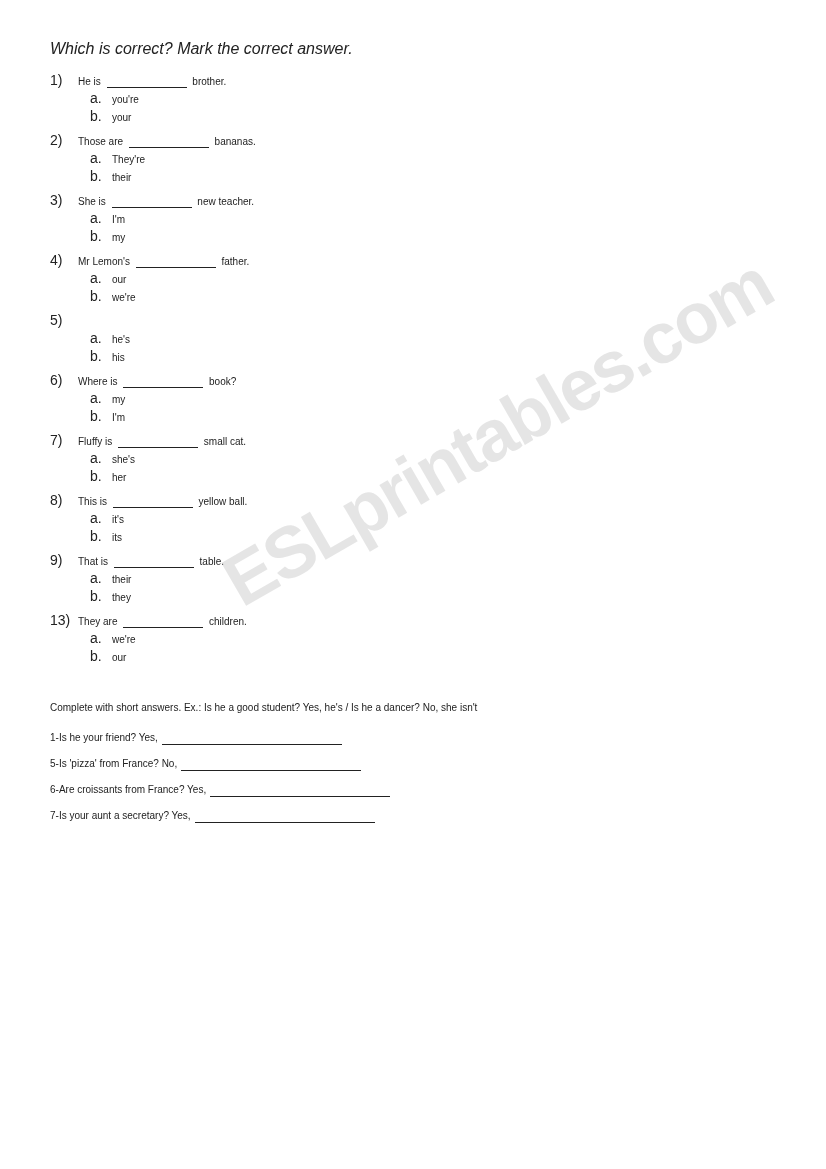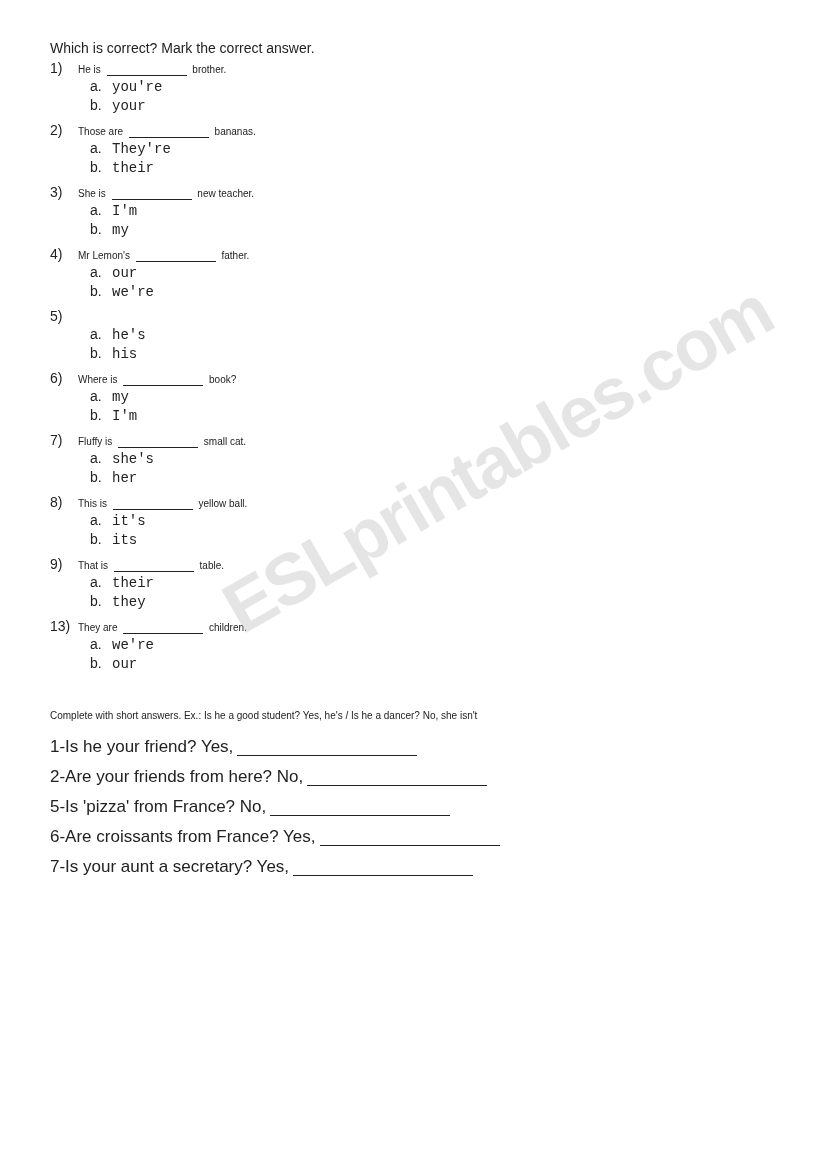--- a/index.html
+++ b/index.html
@@ -34,22 +34,23 @@
       z-index: 0;
       letter-spacing: -2px;
     }
 
     .content {
       position: relative;
       z-index: 1;
     }
 
     .instructions {
-      margin-bottom: 4px;
-      font-size: 14px;
+      margin-bottom: 14px;
+      font-size: 16px;
+      font-style: italic;
     }
 
     .question-block {
       margin-bottom: 8px;
     }
 
     .question-line {
       display: flex;
       align-items: baseline;
       margin-bottom: 2px;
@@ -81,22 +82,21 @@
       align-items: baseline;
       margin-bottom: 1px;
     }
 
     .opt-label {
       min-width: 22px;
       font-size: 14px;
     }
 
     .opt-text {
-      font-size: 14px;
-      font-family: Liberation Mono, monospace;
+      font-size: 10px;
     }
 
     .section-divider {
       margin: 22px 0 14px 0;
       border: none;
     }
 
     .section2-instructions {
       font-size: 10px;
       margin-bottom: 14px;
@@ -108,21 +108,21 @@
       font-size: 13.5px;
     }
 
     .short-answer-line {
       display: flex;
       align-items: baseline;
       flex-wrap: wrap;
     }
 
     .sa-text {
-      font-size: 17px;
+      font-size: 10px;
     }
 
     .sa-blank {
       display: inline-block;
       border-bottom: 1px solid #222;
       min-width: 180px;
       margin-left: 4px;
     }
   </style>
 </head>
@@ -324,26 +324,20 @@
     <div class="section2-instructions">Complete with short answers. Ex.: Is he a good student? Yes, he's / Is he a dancer? No, she isn't</div>
     <div id="short-answers-container">
         <div class="short-answer-block">
           <div class="short-answer-line">
             <span class="sa-text">1-Is he your friend? Yes,</span>
             <span class="sa-blank">&nbsp;</span>
           </div>
         </div>
         <div class="short-answer-block">
           <div class="short-answer-line">
-            <span class="sa-text">2-Are your friends from here? No,</span>
-            <span class="sa-blank">&nbsp;</span>
-          </div>
-        </div>
-        <div class="short-answer-block">
-          <div class="short-answer-line">
             <span class="sa-text">5-Is 'pizza' from France? No,</span>
             <span class="sa-blank">&nbsp;</span>
           </div>
         </div>
         <div class="short-answer-block">
           <div class="short-answer-line">
             <span class="sa-text">6-Are croissants from France? Yes,</span>
             <span class="sa-blank">&nbsp;</span>
           </div>
         </div>

